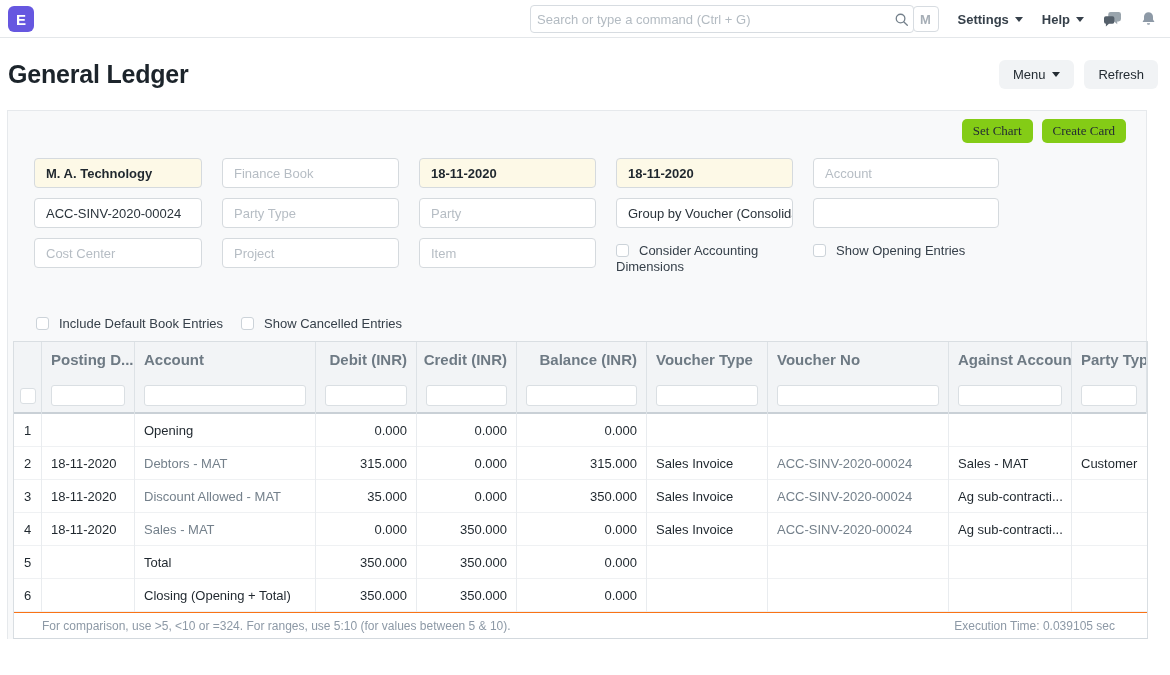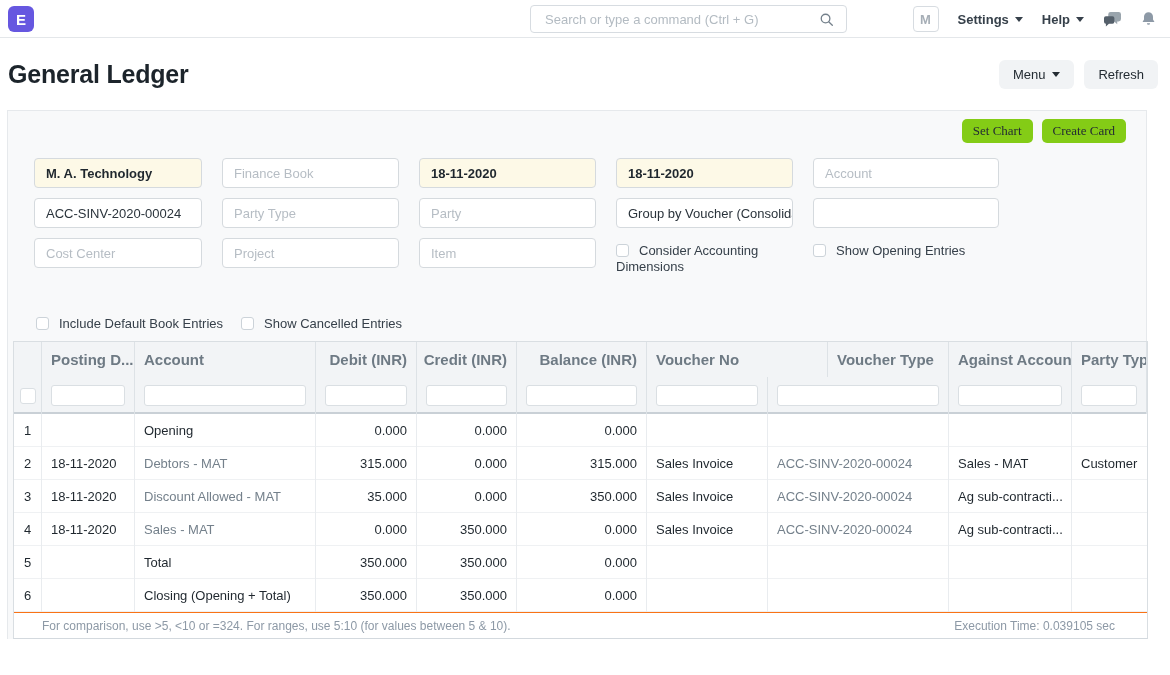--- a/index.html
+++ b/index.html
@@ -10,23 +10,23 @@
     font-family:"Liberation Sans", sans-serif; font-size:13px;
   }
   
   .navbar { position:relative; height:38px; background:#fff; border-bottom:1px solid #e4e7ea; }
   .logo {
     position:absolute; left:8px; top:6px; width:26px; height:26px; border-radius:6px;
     background:#6657e0; color:#fff; font-weight:700; font-size:15px;
     display:flex; align-items:center; justify-content:center;
   }
   .searchbox {
-    position:absolute; left:530px; top:5px; width:317px; height:28px;
+    position:absolute; left:530px; top:5px; width:384px; height:28px;
     border:1px solid #d7dce1; border-radius:4px; background:#fff;
-    display:flex; align-items:center; padding:0 12px;
+    display:flex; align-items:center; padding:0 4px;
   }
   .searchbox input {
     flex:1; border:none; outline:none; font-size:13px; color:#505a62; background:transparent;
     font-family:"Liberation Sans", sans-serif;
   }
   .searchbox input::placeholder { color:#b3bbc2; }
   .nav-right { position:absolute; right:14px; top:0; height:38px; display:flex; align-items:center; gap:19px; }
   .avatar {
     width:26px; height:26px; border:1px solid #d7dce1; border-radius:4px; background:#fff;
     color:#a6aeb6; font-size:13px; font-weight:700; display:flex; align-items:center; justify-content:center;
@@ -196,22 +196,22 @@
 
   <div class="datatable">
 
     <div class="dt-row thead">
       <div class="dt-cell c0"></div>
       <div class="dt-cell c1">Posting D...</div>
       <div class="dt-cell c2">Account</div>
       <div class="dt-cell c3 num">Debit (INR)</div>
       <div class="dt-cell c4 num">Credit (INR)</div>
       <div class="dt-cell c5 num">Balance (INR)</div>
+      <div class="dt-cell c6">Voucher Type</div>
       <div class="dt-cell c7">Voucher No</div>
-      <div class="dt-cell c6">Voucher Type</div>
       <div class="dt-cell c8">Against Account</div>
       <div class="dt-cell c9">Party Type</div>
     </div>
 
     <div class="dt-row tfilter">
       <div class="dt-cell c0">
           <span class="finput-sm"></span>
         </div>
       <div class="dt-cell c1">
           <span class="finput"></span>

